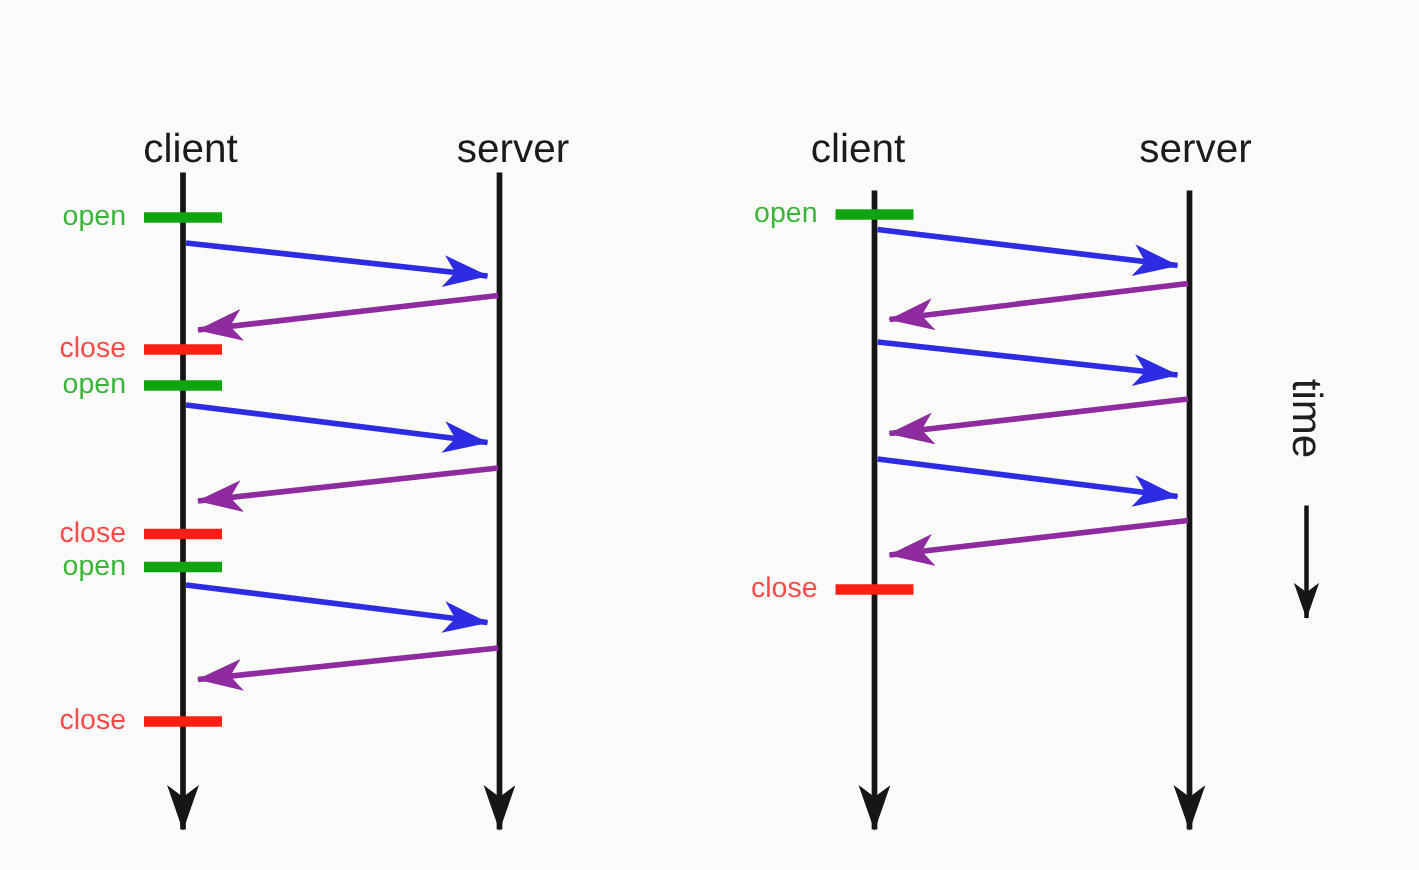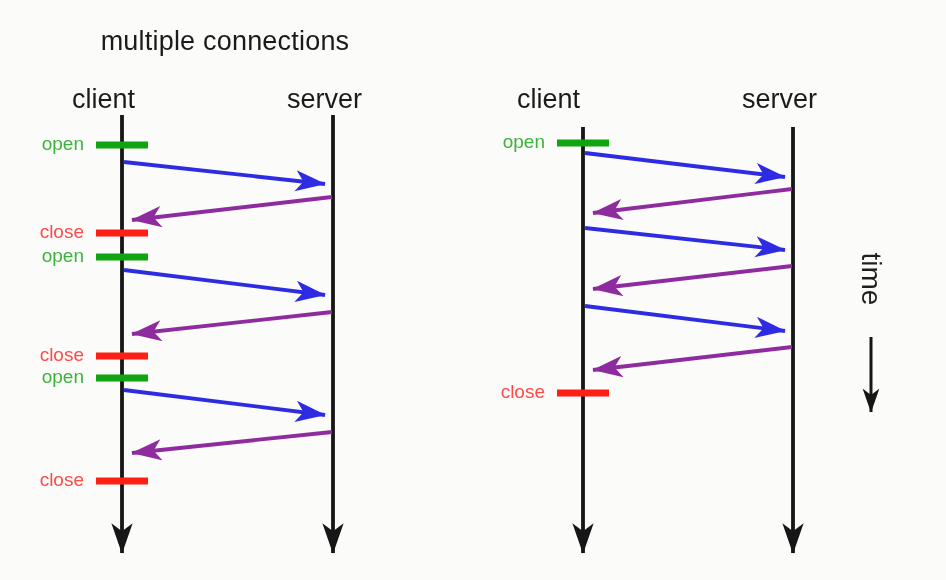--- a/index.html
+++ b/index.html
@@ -13,21 +13,21 @@
   #seq-svg{position:absolute;left:0;top:0;width:946px;height:580px;}
   .title{
     position:absolute;top:26px;width:380px;
     font-size:27px;color:#1b1b1b;text-align:center;
     letter-spacing:0.2px;white-space:nowrap;
   }
   .t-left{left:35px;}
   .t-right{left:487px;}
   .node{
     position:absolute;top:84px;width:110px;
-    font-size:27px;color:#1b1b1b;
+    font-size:27px;color:#1b1b1b;text-align:center;
     white-space:nowrap;
   }
   .n-cl{left:72px;}
   .n-sl{left:287px;}
   .n-cr{left:517px;}
   .n-sr{left:742px;}
   .time-label{
     position:absolute;left:842px;top:250px;width:58px;height:58px;
     display:flex;align-items:center;justify-content:center;
     font-size:28px;color:#1e1e1e;
@@ -84,21 +84,20 @@
         <line x1="585" y1="306" x2="785" y2="331" stroke="#2e2ce2" stroke-width="3.8" marker-end="url(#head-request)"></line>
         <line x1="792" y1="347" x2="593" y2="370" stroke="#8e2b9e" stroke-width="3.8" marker-end="url(#head-response)"></line>
         <line x1="557" y1="143" x2="609" y2="143" stroke="#10a410" stroke-width="7"></line>
         <text x="545" y="148" text-anchor="end" font-size="19" fill="#3cb43c">open</text>
         <line x1="557" y1="393" x2="609" y2="393" stroke="#ff2015" stroke-width="7"></line>
         <text x="545" y="398" text-anchor="end" font-size="19" fill="#ff4a4a">close</text>
       </g>
       <line x1="871" y1="337" x2="871" y2="412" stroke="#161616" stroke-width="3" marker-end="url(#head-black)"></line>
     </svg>
 
-  <div class="title t-left">multiple connections</div>
 
   <div class="node n-cl">client</div>
   <div class="node n-sl">server</div>
   <div class="node n-cr">client</div>
   <div class="node n-sr">server</div>
 
   <div class="time-label">time</div>
 
 </div>
 

